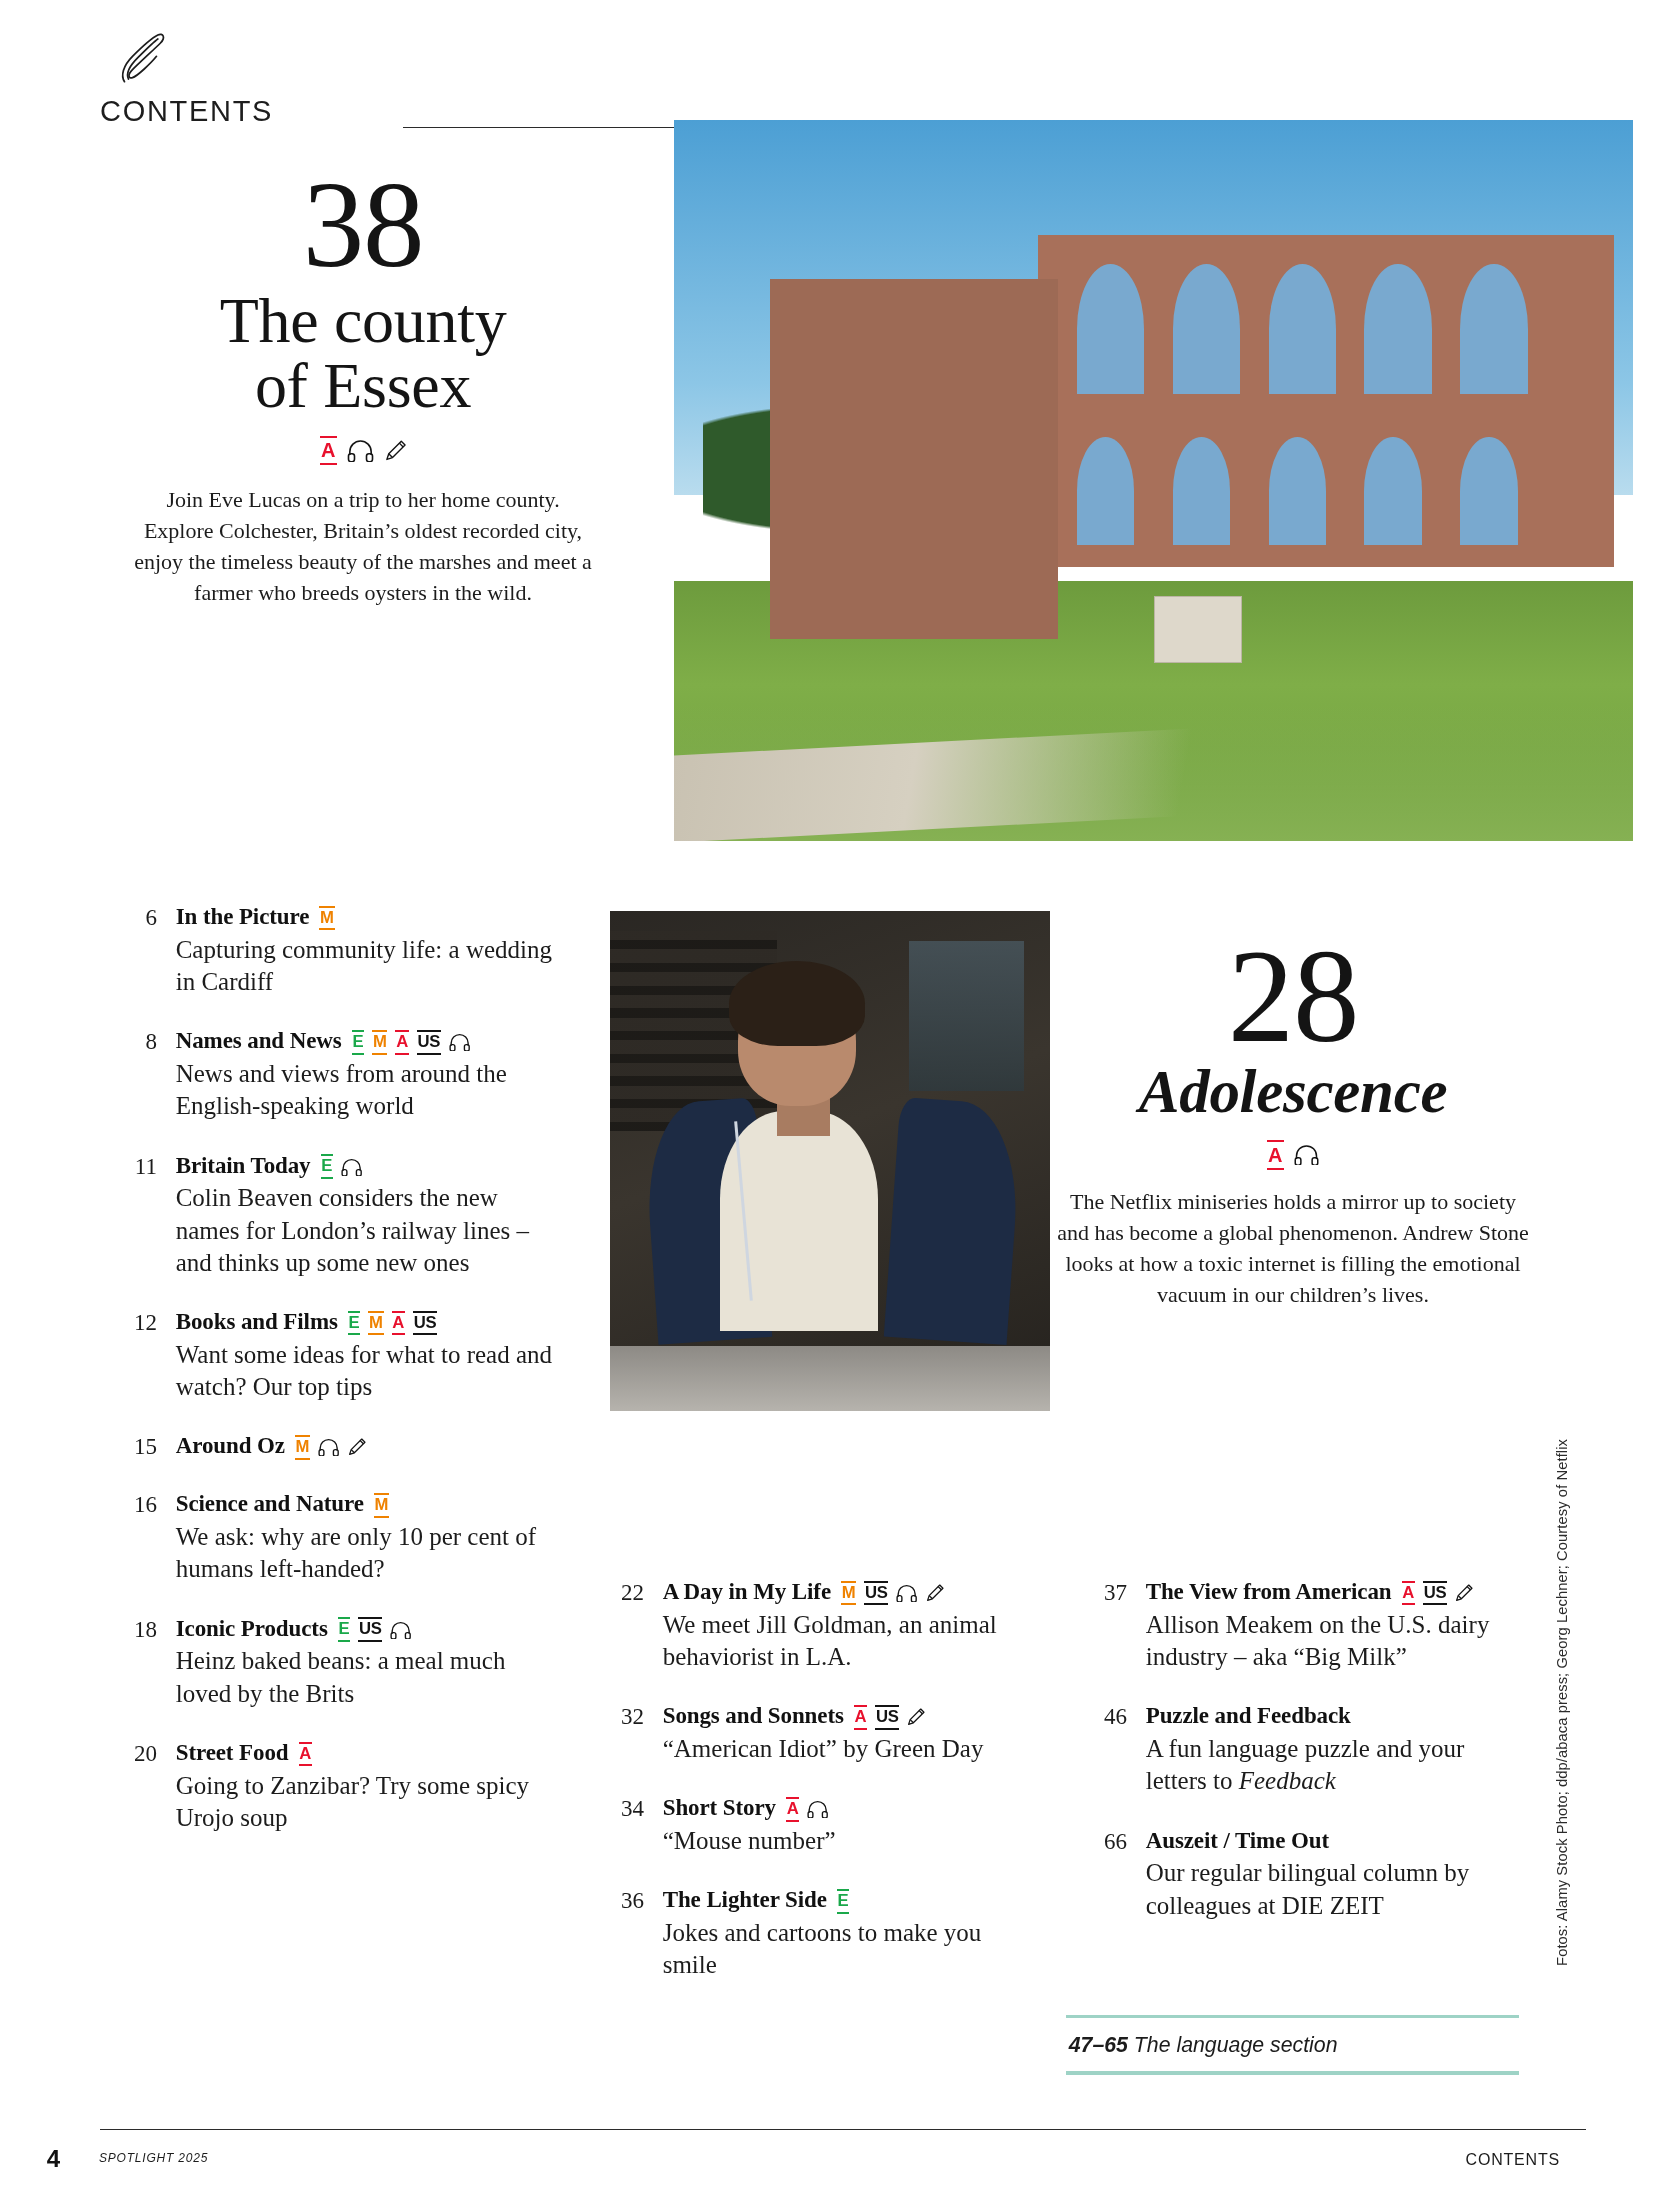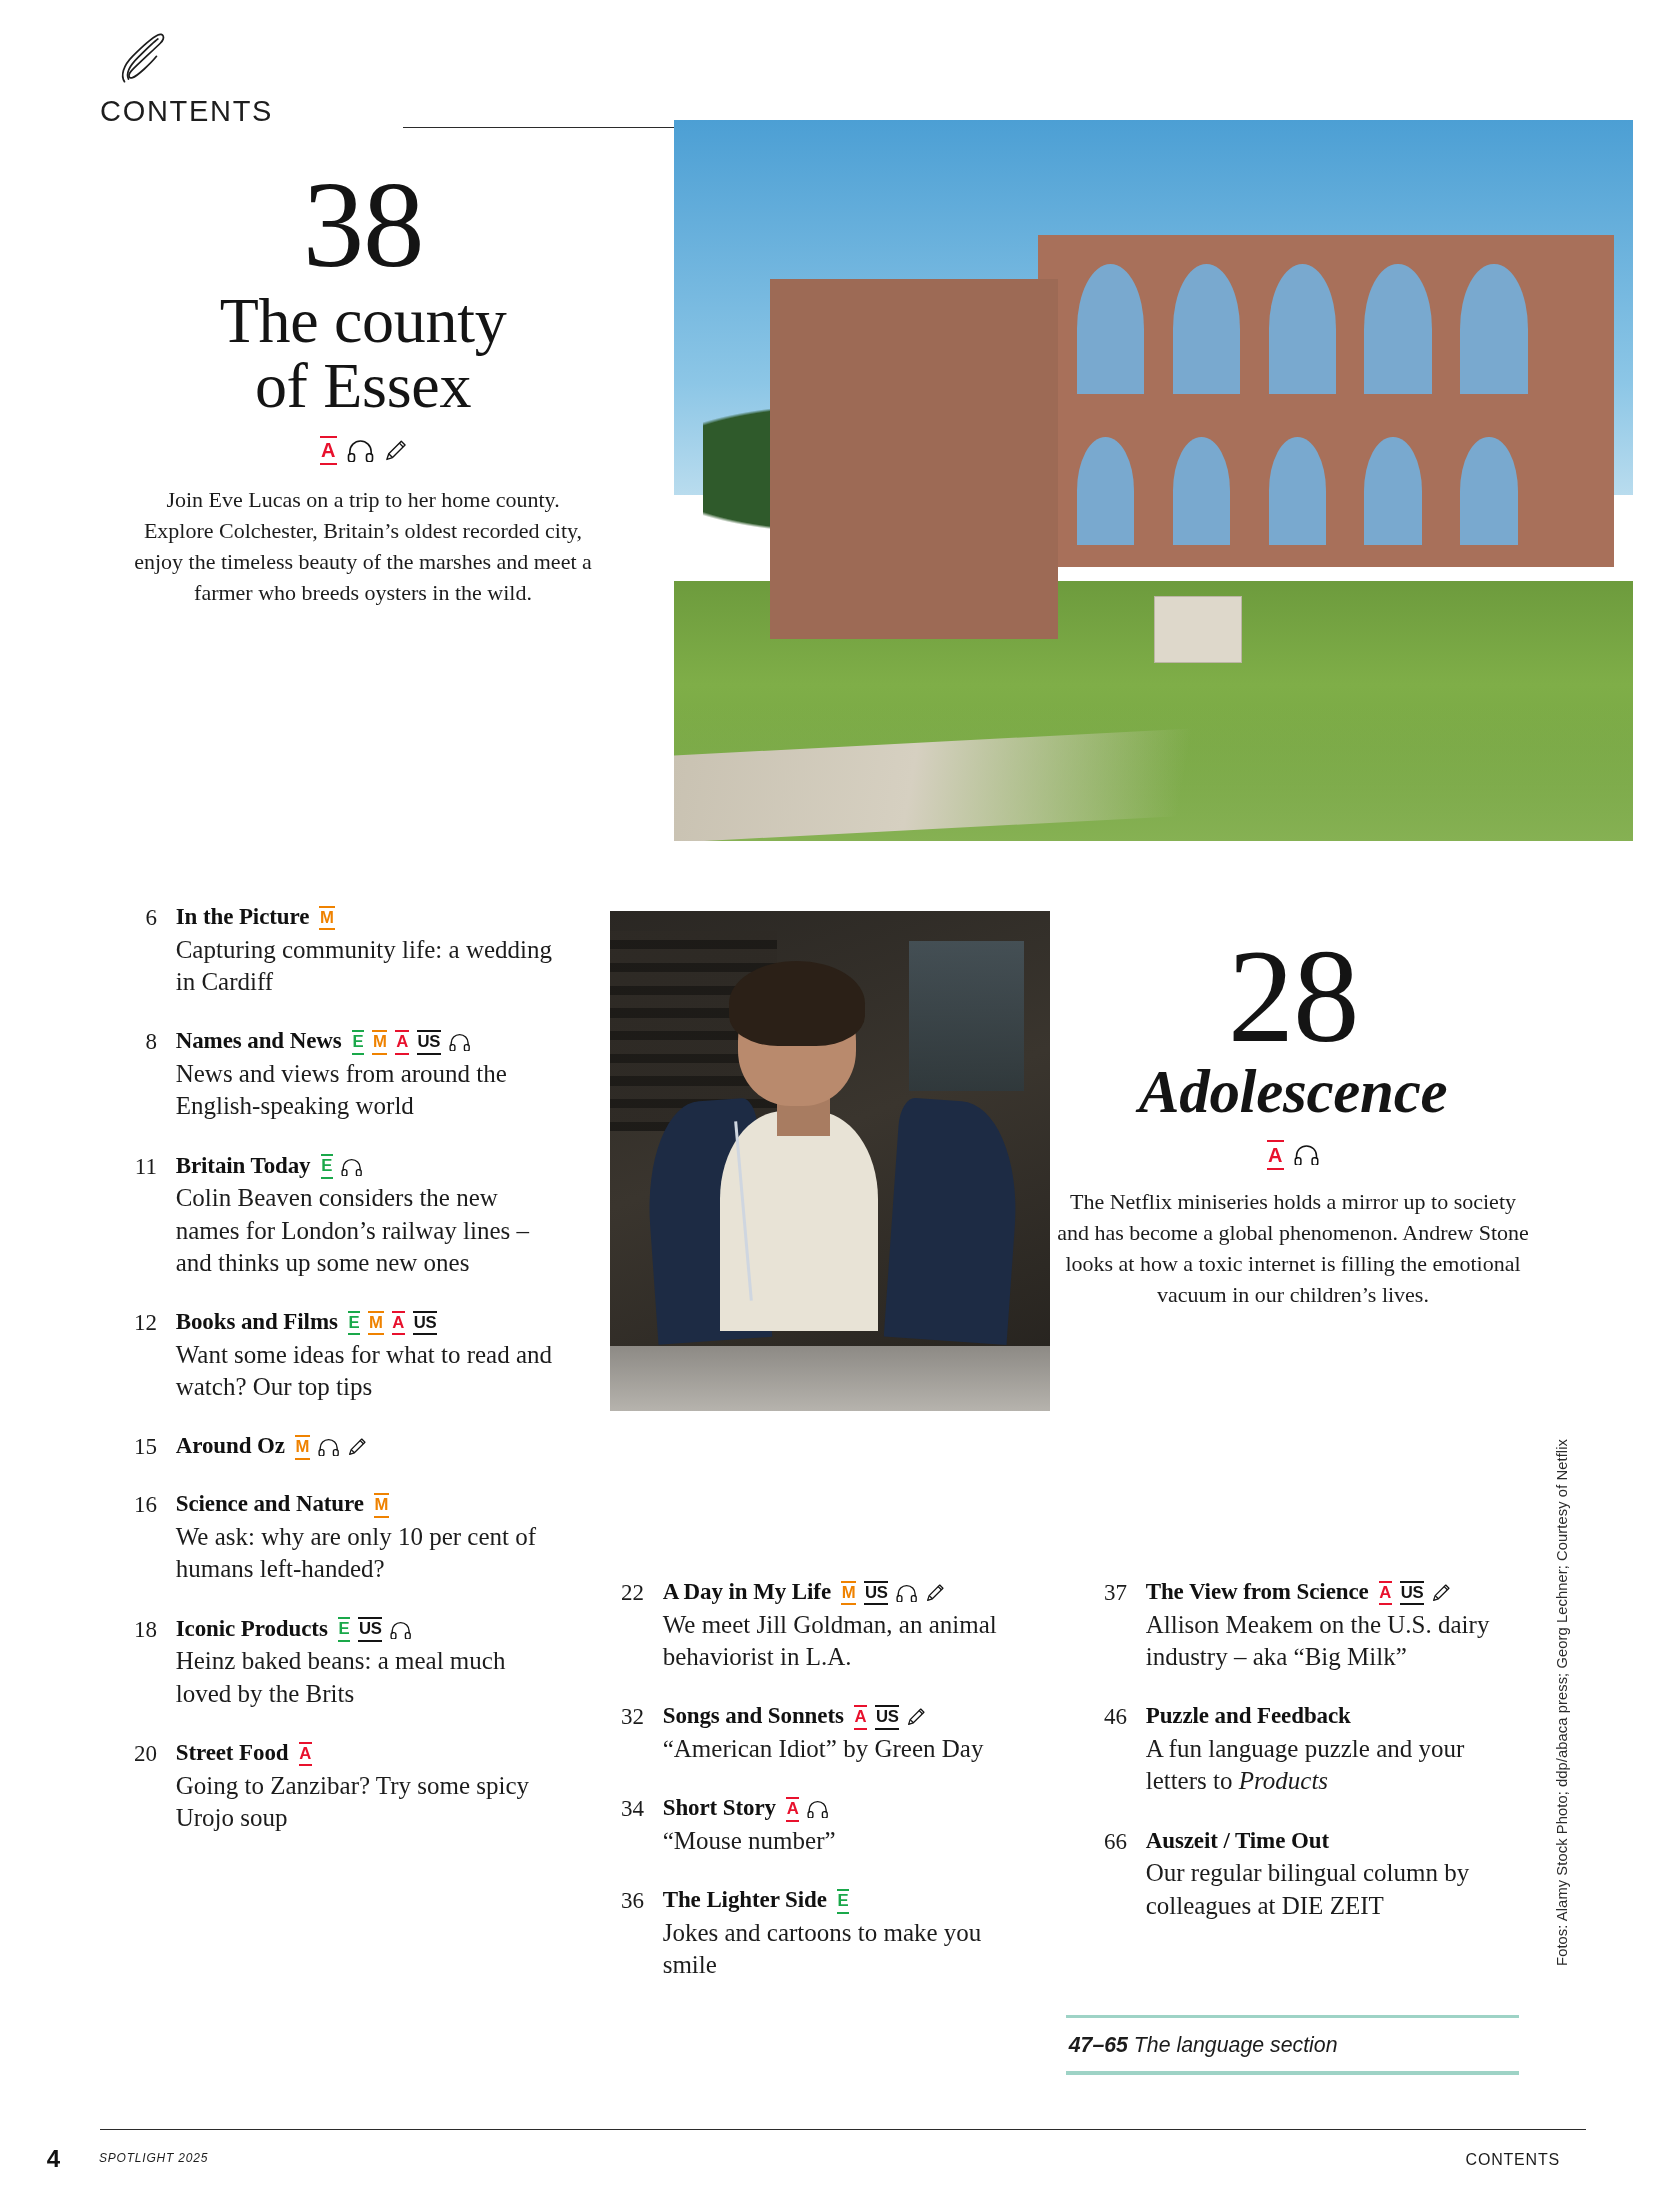--- a/index.html
+++ b/index.html
@@ -504,21 +504,21 @@
         </div>
         <div class="toc-sub"><span>Jokes and cartoons to make you smile</span></div>
       </div>
     </div>
   </div>
 <div class="toc-col" id="col-right">
     <div class="toc-item">
       <div class="toc-page">37</div>
       <div class="toc-body">
         <div class="toc-title-line">
-          <span class="toc-title">The View from Science</span>
+          <span class="toc-title">The View from American</span>
           <span class="toc-badges">
             <span class="lvl a">A</span>
             <span class="lvl us">US</span>
             <span class="ico">
               <svg viewBox="0 0 34 34" width="18" height="18" aria-hidden="true">
                 <g fill="none" stroke="#141414" stroke-width="2.4" stroke-linejoin="round">
                   <path d="M26 2 L32 8 L12 28 L3 31 L6 22 Z"></path>
                   <path d="M6 22 L12 28"></path>
                   <path d="M23 5 L29 11"></path>
                 </g>
@@ -528,21 +528,21 @@
         </div>
         <div class="toc-sub"><span>Allison Meakem on the U.S. dairy industry – aka “Big Milk”</span></div>
       </div>
     </div>
     <div class="toc-item">
       <div class="toc-page">46</div>
       <div class="toc-body">
         <div class="toc-title-line">
           <span class="toc-title">Puzzle and Feedback</span>
         </div>
-        <div class="toc-sub"><span>A fun language puzzle and your letters to </span><i>Products</i></div>
+        <div class="toc-sub"><span>A fun language puzzle and your letters to </span><i>Feedback</i></div>
       </div>
     </div>
     <div class="toc-item">
       <div class="toc-page">66</div>
       <div class="toc-body">
         <div class="toc-title-line">
           <span class="toc-title">Auszeit / Time Out</span>
         </div>
         <div class="toc-sub"><span>Our regular bilingual column by colleagues at DIE ZEIT</span></div>
       </div>

